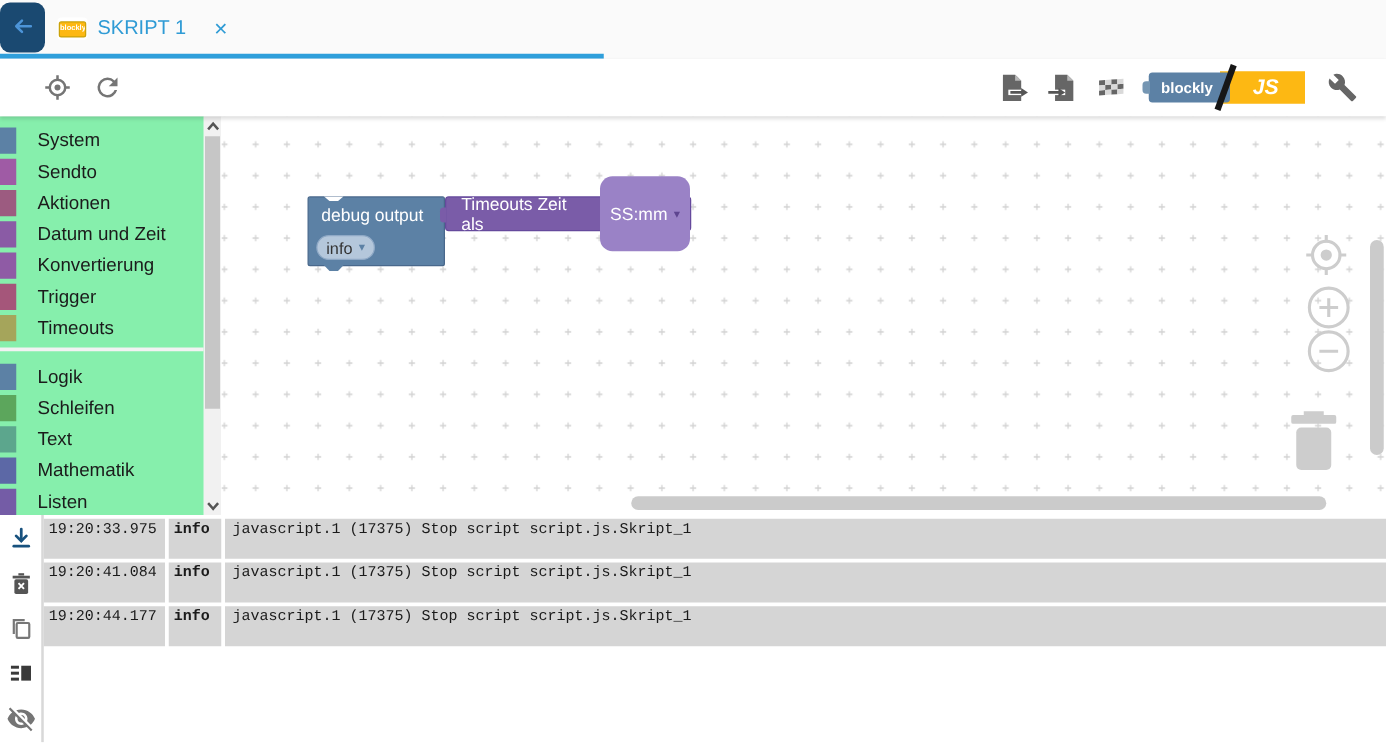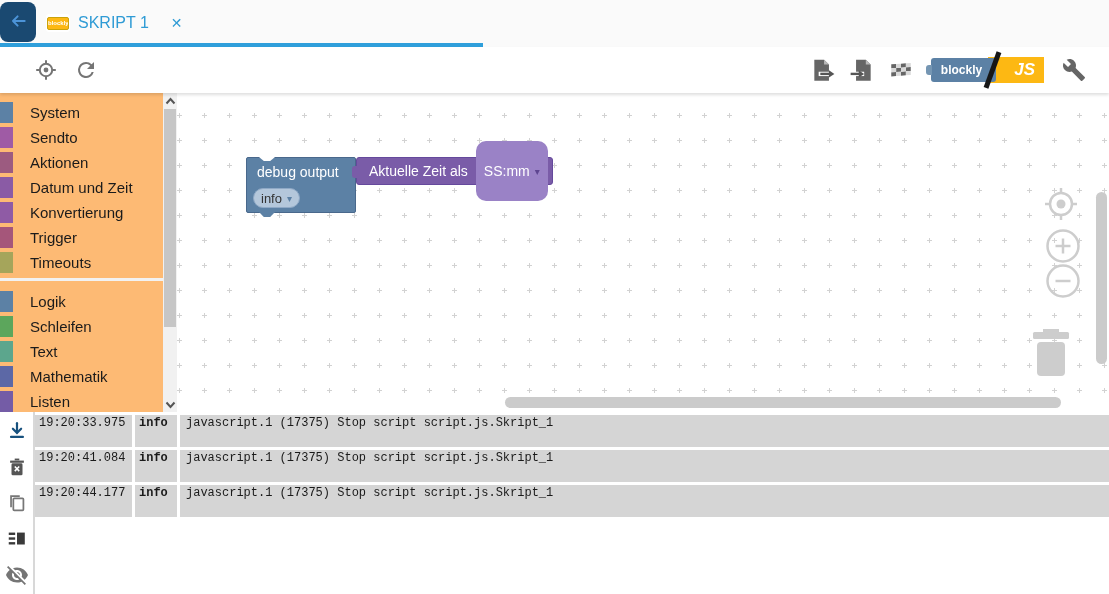--- a/index.html
+++ b/index.html
@@ -26,25 +26,25 @@
   .toolbar .right{display:flex;align-items:center;gap:13px;padding-right:22px;}
   .tool-icon{width:26px;height:26px;display:flex;align-items:center;justify-content:center;cursor:pointer;}
 
   .badge{display:flex;align-items:center;height:26px;position:relative;cursor:pointer;margin:0 4px;}
   .badge-blockly{position:relative;background:#5C81A5;color:#fff;font-size:12px;font-weight:bold;
                  padding:0 14px 0 10px;height:24px;line-height:24px;border-radius:3px;}
   .badge-blockly::before{content:'';position:absolute;left:-5px;top:7px;width:6px;height:10px;background:#7596b3;border-radius:3px 0 0 3px;}
   .badge-slash{position:relative;width:0;z-index:3;}
   .badge-slash i{position:absolute;left:-6px;top:-19px;width:5px;height:38px;background:#161616;transform:rotate(20deg);display:block;}
   .badge-js{background:#FDB813;color:#fff;font-weight:bold;font-style:italic;font-size:17px;
-            height:26px;display:flex;align-items:center;justify-content:flex-end;padding:0 9px 0 26px;margin-left:-8px;}
+            height:26px;display:flex;align-items:center;justify-content:flex-end;padding:0 21px 0 26px;margin-left:-8px;}
 
   
   .content{position:absolute;left:0;top:93px;width:100%;height:319px;}
-  .sidebar{position:absolute;left:0;top:0;width:163px;height:319px;background:#fdba74;overflow:hidden;}
+  .sidebar{position:absolute;left:0;top:0;width:163px;height:319px;background:#86efac;overflow:hidden;}
   .cat{position:relative;height:25px;display:flex;align-items:center;cursor:pointer;}
   .cat-bar{position:absolute;left:0;top:2px;width:13px;height:21px;}
   .cat-label{margin-left:30px;font-size:15px;color:#1b1b1b;white-space:nowrap;}
   .cat-group-gap{height:8px;border-top:3px solid #f2f2f2;margin-top:3px;}
   .sidebar-pad{height:7px;}
 
   .side-scroll{position:absolute;left:163px;top:0;width:14px;height:319px;background:#f1f1f1;}
   .side-scroll .arrow{position:absolute;left:0;width:14px;height:15px;display:flex;align-items:center;justify-content:center;cursor:pointer;}
   .side-scroll .arrow.up{top:0;}
   .side-scroll .arrow.down{bottom:0;}
@@ -260,21 +260,21 @@
       <div class="block block-debug" style="background-color: rgb(92, 129, 165);">
         <div class="block-row1">debug output</div>
         <div class="block-row2">
           <span class="pill pill-info">
             <span>info</span>
           </span>
         </div>
       </div>
 
       <div class="block block-time" style="background-color: rgb(122, 92, 168);">
-        <span>Aktuelle Zeit als</span>
+        <span>Timeouts Zeit als</span>
         <span class="pill pill-time">
           <span>SS:mm</span>
         </span>
       </div>
 
       <span class="ws-ctrl" style="left:865px;top:92px;">
         <svg width="38" height="38" viewBox="0 0 38 38" fill="none" stroke="#cdcdcd" stroke-width="2.5">
           <circle cx="19" cy="19" r="11"></circle>
             <circle cx="19" cy="19" r="4.5" fill="#cdcdcd" stroke="none"></circle>
           <path d="M19 3v6M19 29v6M3 19h6M29 19h6"></path>

